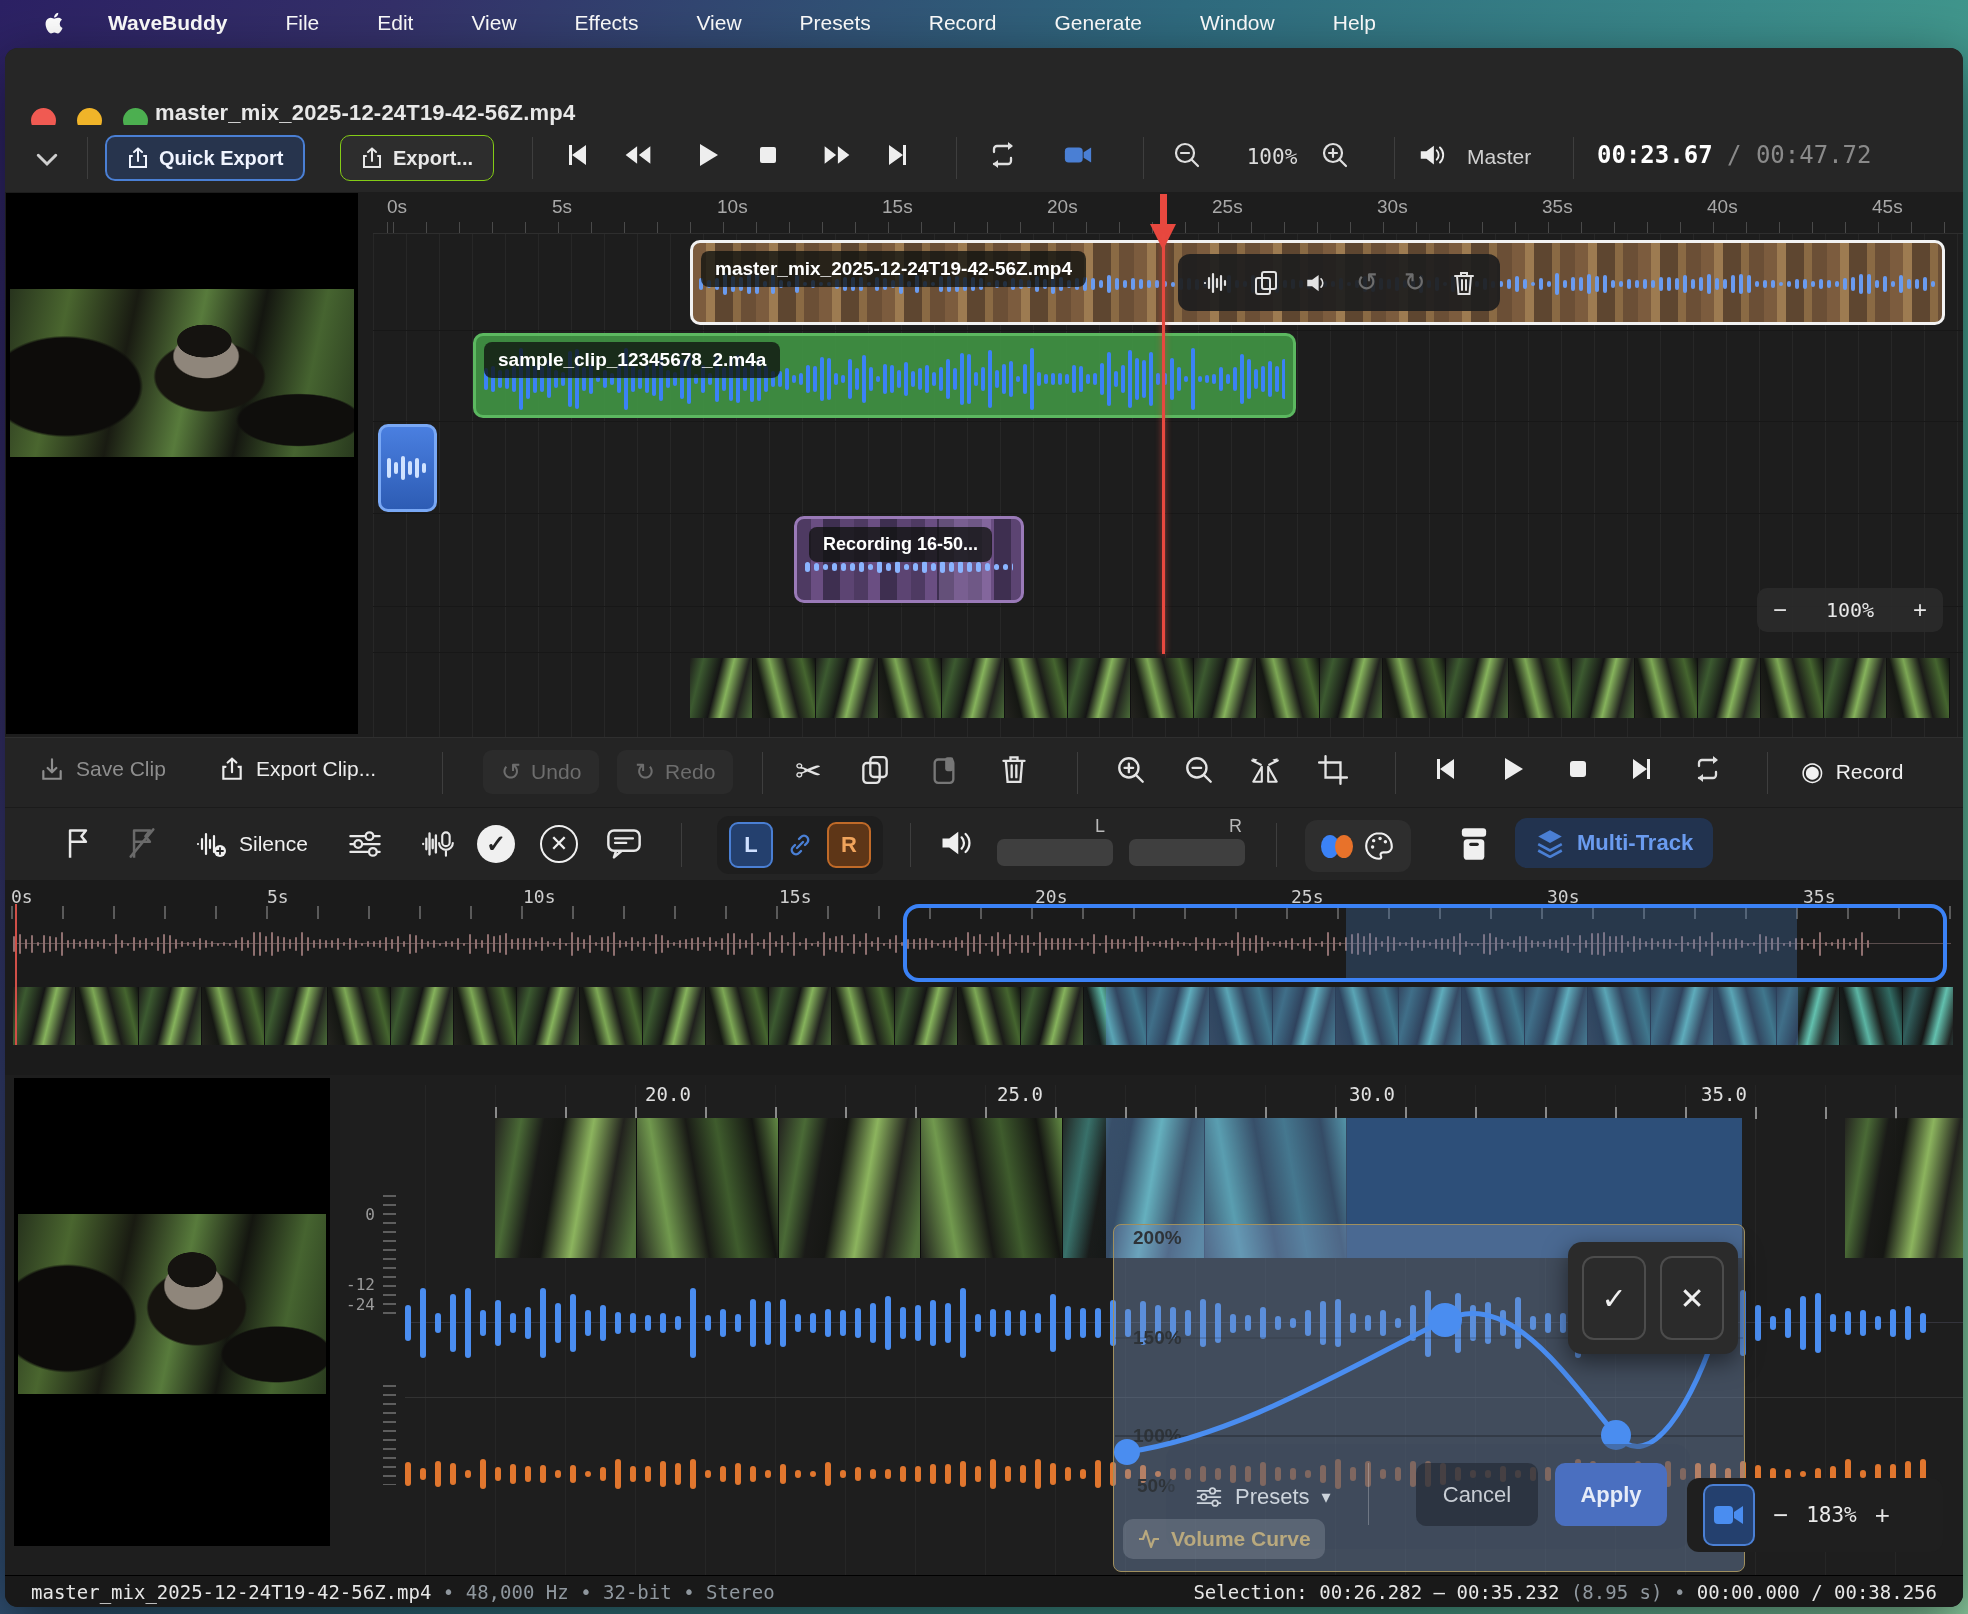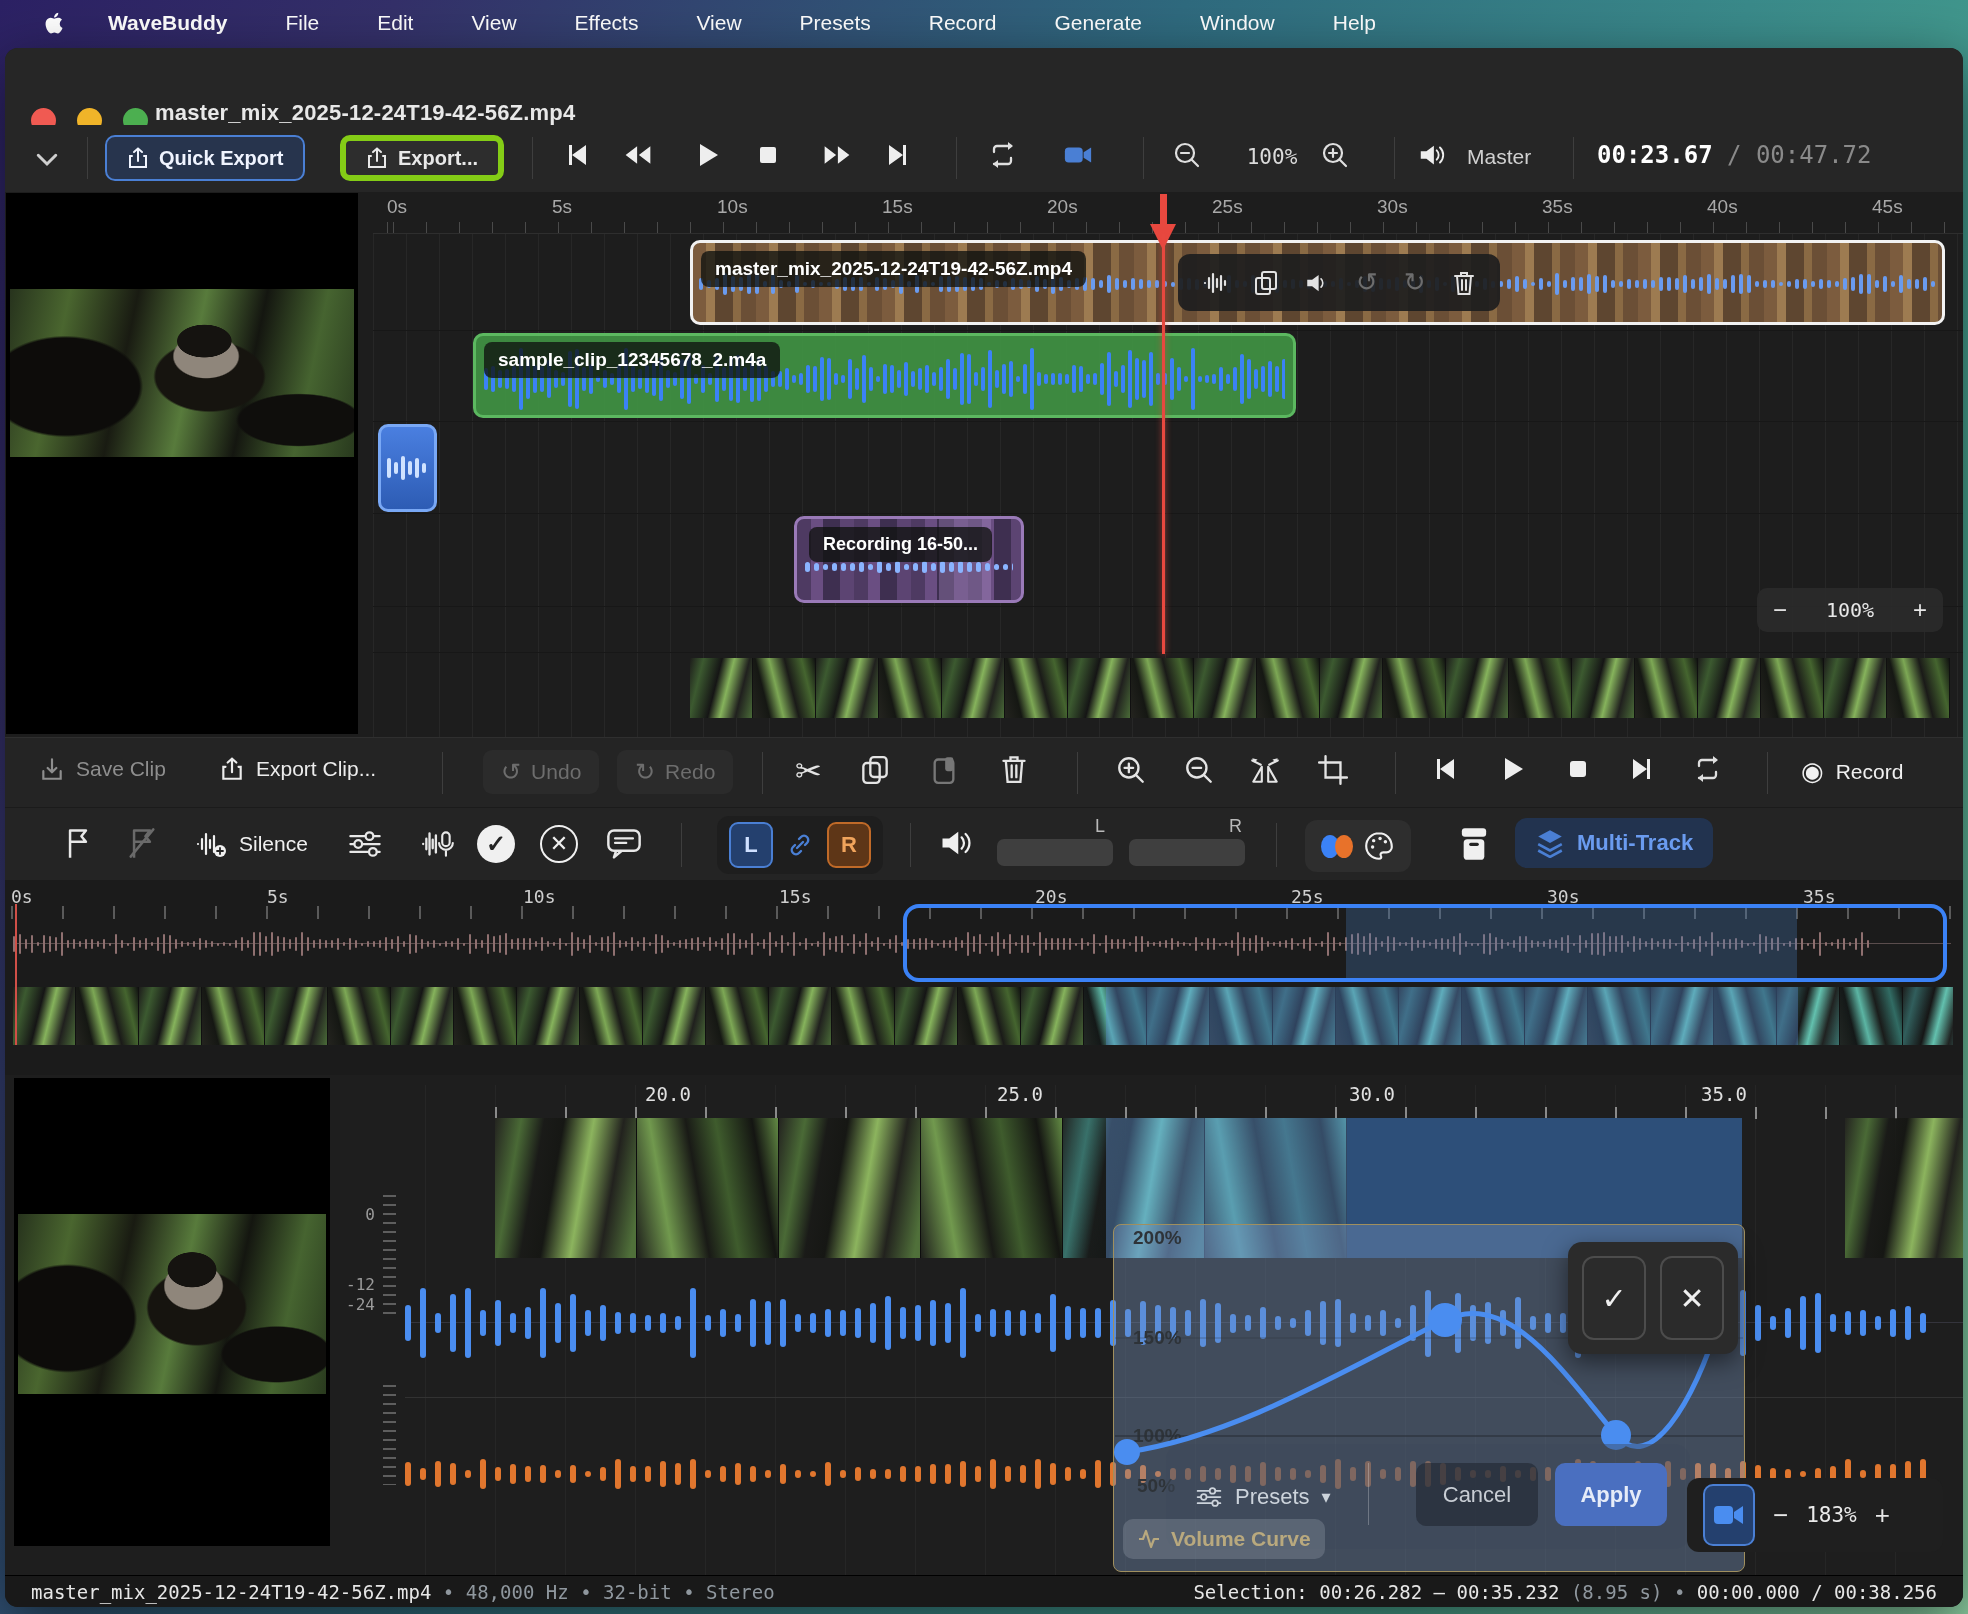--- a/index.html
+++ b/index.html
@@ -16,21 +16,21 @@
   .window{position:absolute;left:5px;top:48px;width:1958px;height:1559px;background:#232323;border-radius:13px;box-shadow:0 18px 60px rgba(0,0,0,.55);overflow:hidden;}
   .titlebar{position:relative;height:77px;background:#262626;}
   .light{position:absolute;top:60px;width:25px;height:25px;border-radius:50%;}
   .titlebar .t-title{position:absolute;left:150px;top:52px;font-size:22px;font-weight:700;color:#e8e8e8;letter-spacing:.2px;}
   
   .toolbar{position:relative;height:67px;background:#262626;}
   .vsep{position:absolute;width:1px;background:#3e3e3e;}
   .tbtn{position:absolute;display:flex;align-items:center;justify-content:center;color:#e4e4e4;}
   .pillbtn{display:flex;align-items:center;gap:10px;height:46px;border-radius:10px;font-size:20px;font-weight:600;padding:0 20px;}
   .qe{background:#27344d;border:2px solid #4a7fd4;color:#f0f4ff;}
-  .exp{background:#2d2d2d;border:6px solid #84cc16;color:#e8e8e8;}
+  .exp{background:#2d2d2d;border:1px solid #84cc16;color:#e8e8e8;}
   .ticon{width:30px;height:30px;display:block;}
   .mono{font-family:"DejaVu Sans Mono",monospace;}
   
   .timeline{position:relative;height:545px;background:#1d1d1d;overflow:hidden;}
   .ruler-tl{position:absolute;left:368px;right:0;top:0;height:42px;border-bottom:1px solid #2e2e2e;
     background:repeating-linear-gradient(90deg,#4a4a4a 0 1px,transparent 1px 33px);background-position:20px 0;background-size:auto 12px;background-repeat:repeat-x;background-position-y:30px;}
   .ruler-tl .labels{position:absolute;left:14px;top:4px;display:flex;}
   .ruler-tl .rl{width:165px;font-size:19px;color:#a9a9a9;}
   .gridv{position:absolute;left:368px;right:0;top:42px;bottom:0;background:repeating-linear-gradient(90deg,#272727 0 1px,transparent 1px 33px);}
   .trackline{position:absolute;left:368px;right:0;height:1px;background:#171717;}

